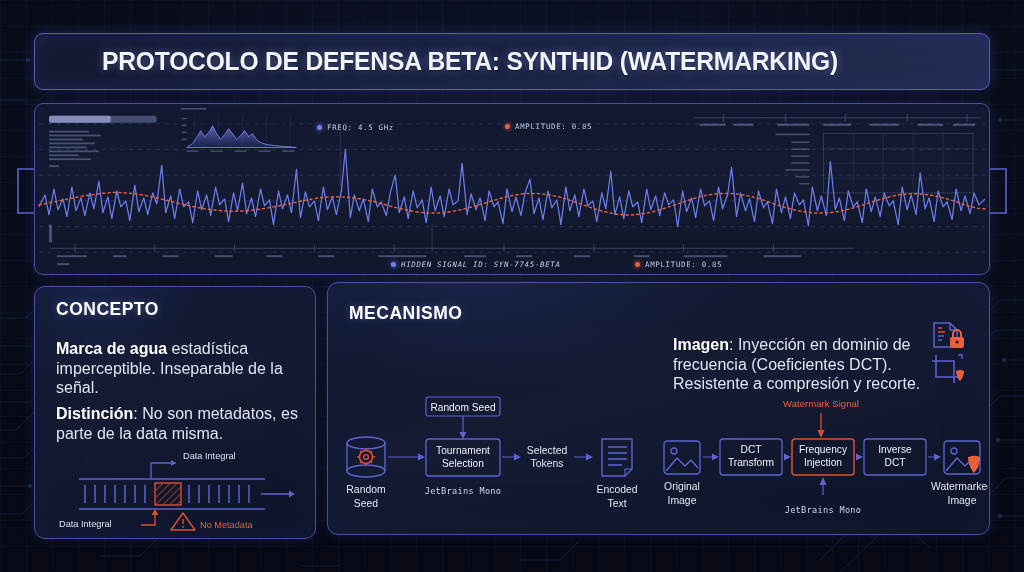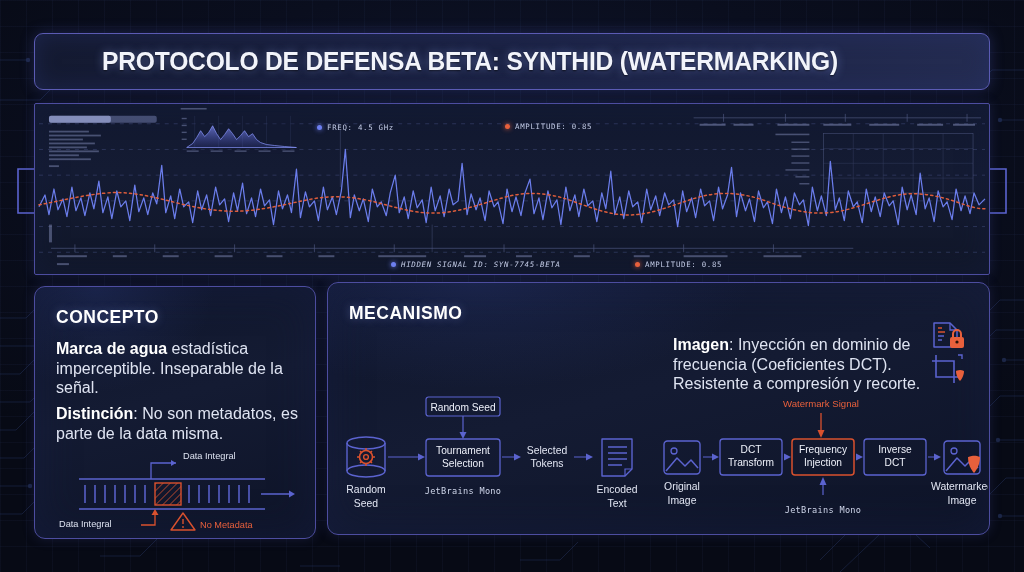--- a/index.html
+++ b/index.html
@@ -55,21 +55,21 @@
     transform: scaleX(0.965);
     transform-origin: left center;
   }
 
   
   .chart-panel {
     position: absolute;
     left: 34px; top: 103px;
     width: 956px; height: 172px;
     border: 1px solid #4d4da0;
-    border-radius: 2px;
+    border-radius: 9px;
     background: linear-gradient(180deg, #121930 0%, #141b33 40%, #111729 100%);
     box-shadow: 0 0 12px rgba(60,70,150,0.30), inset 0 0 30px rgba(20,28,60,0.6);
     overflow: hidden;
   }
   .chart-svg { position: absolute; inset: 0; width: 100%; height: 100%; }
 
   .chart-label {
     position: absolute;
     font-family: "DejaVu Sans Mono", monospace;
     font-size: 7.4px;
@@ -108,21 +108,21 @@
     pointer-events: none;
   }
 
   .panel-title {
     color: #ffffff;
     font-size: 17.5px;
     font-weight: 700;
     letter-spacing: 0.5px;
     text-shadow: 0 0 8px rgba(150,170,255,0.35);
   }
-  #panel-concepto .panel-title  { position:absolute; left: 21px; top: 20px; }
+  #panel-concepto .panel-title  { position:absolute; left: 21px; top: 12px; }
   #panel-mecanismo .panel-title { position:absolute; left: 21px; top: 20px; }
 
   .body-text {
     color: #dfe4f2;
     font-size: 16px;
     line-height: 19.5px;
   }
   .body-text b { color: #ffffff; font-weight: 700; }
 
   #concepto-p1 { position: absolute; left: 21px; top: 52px; width: 248px; }

